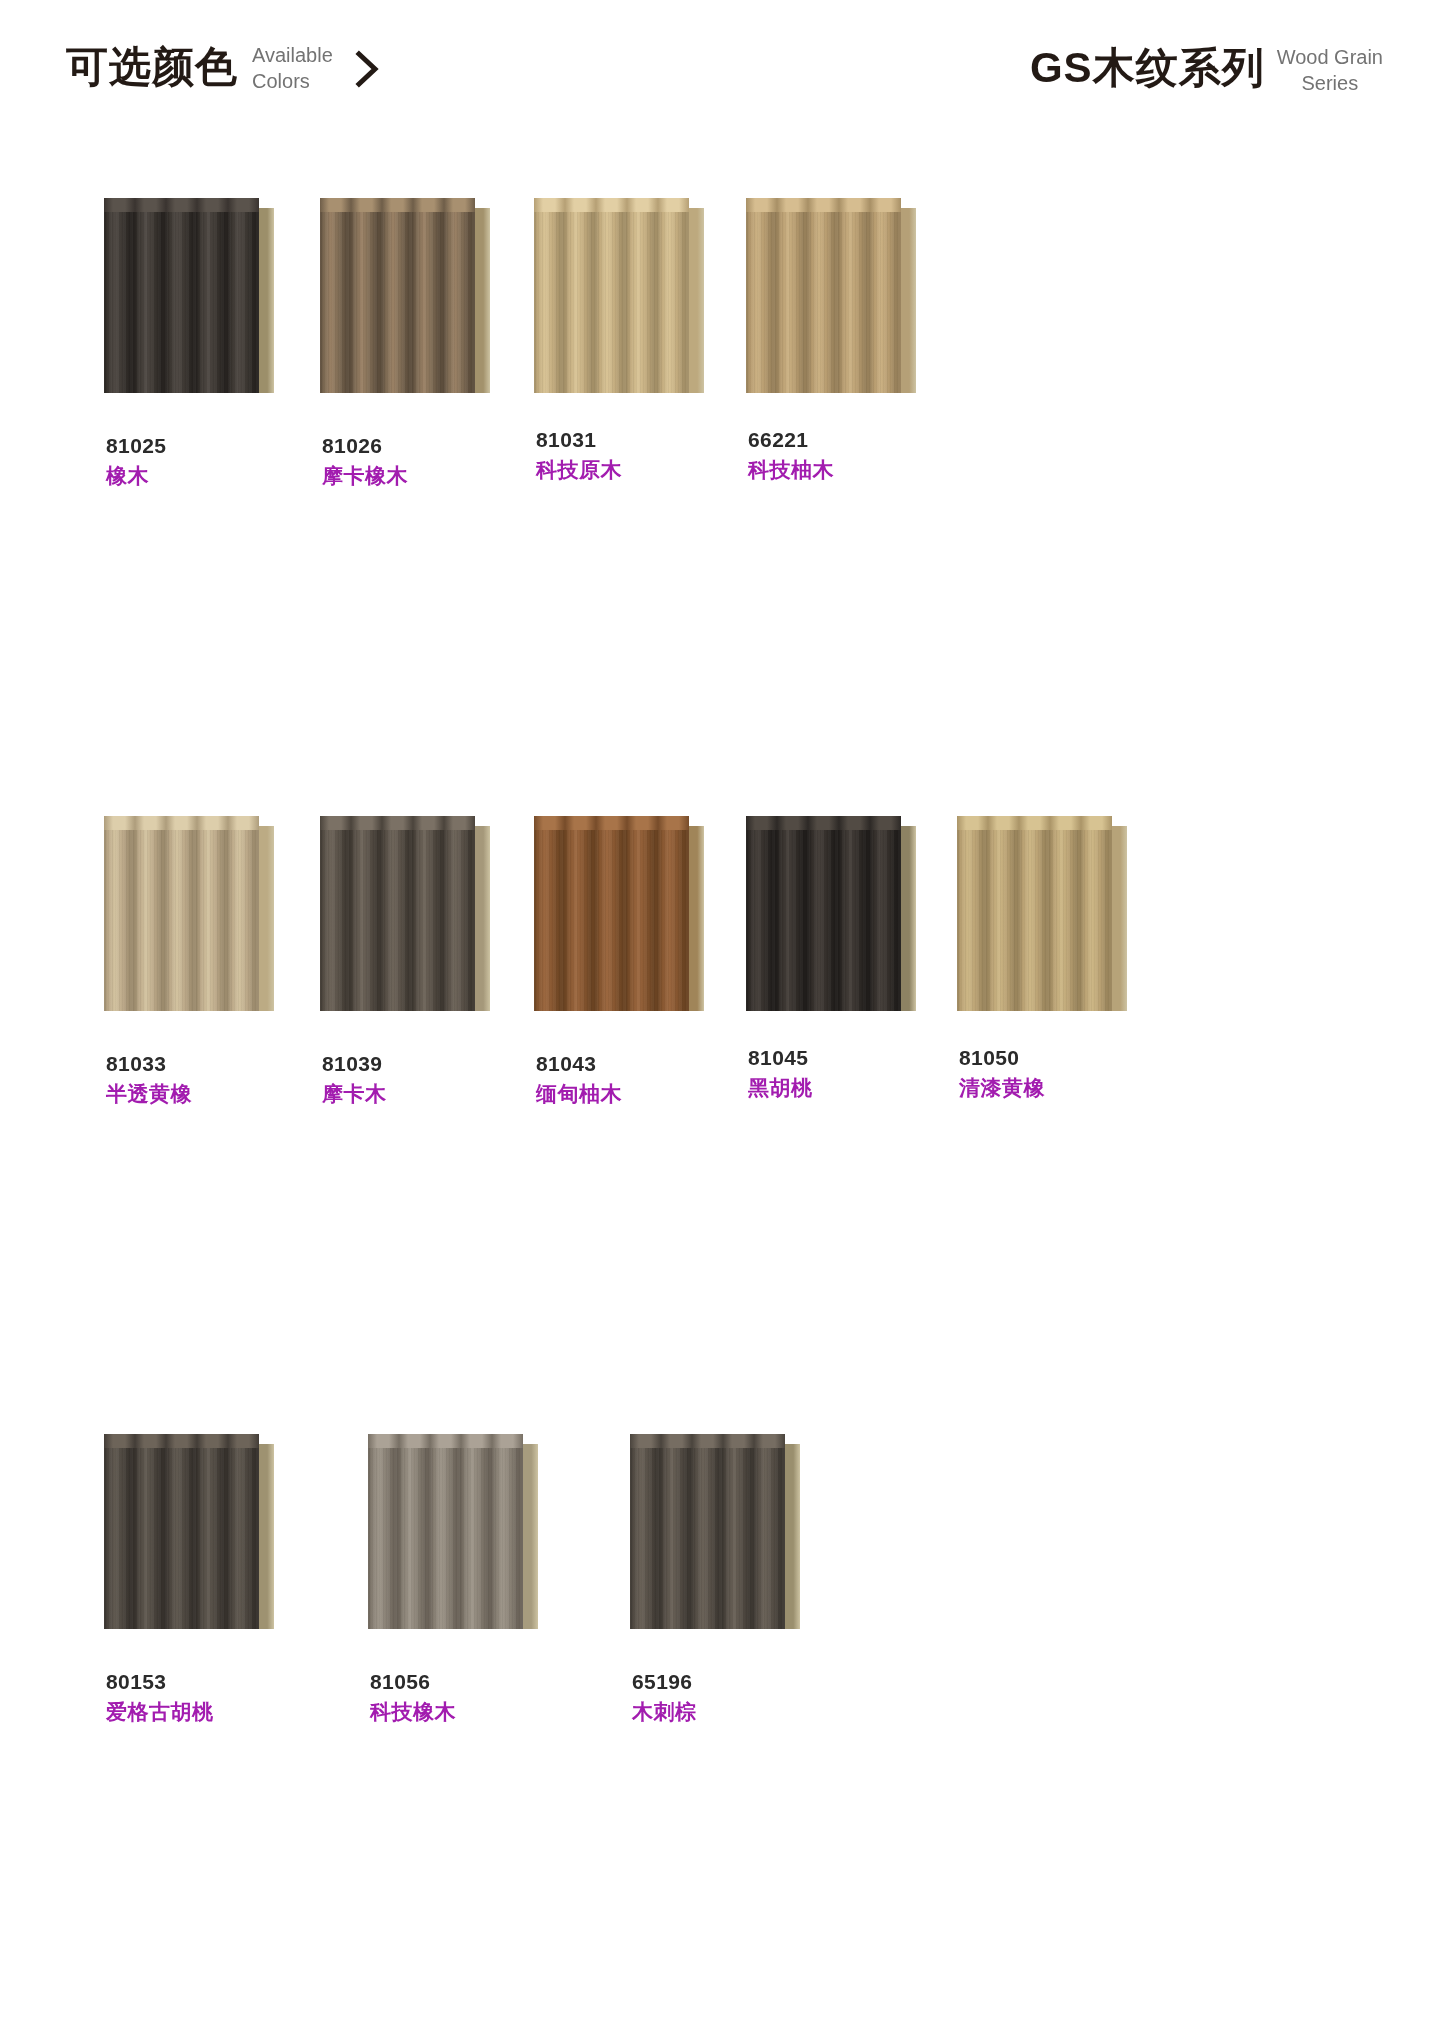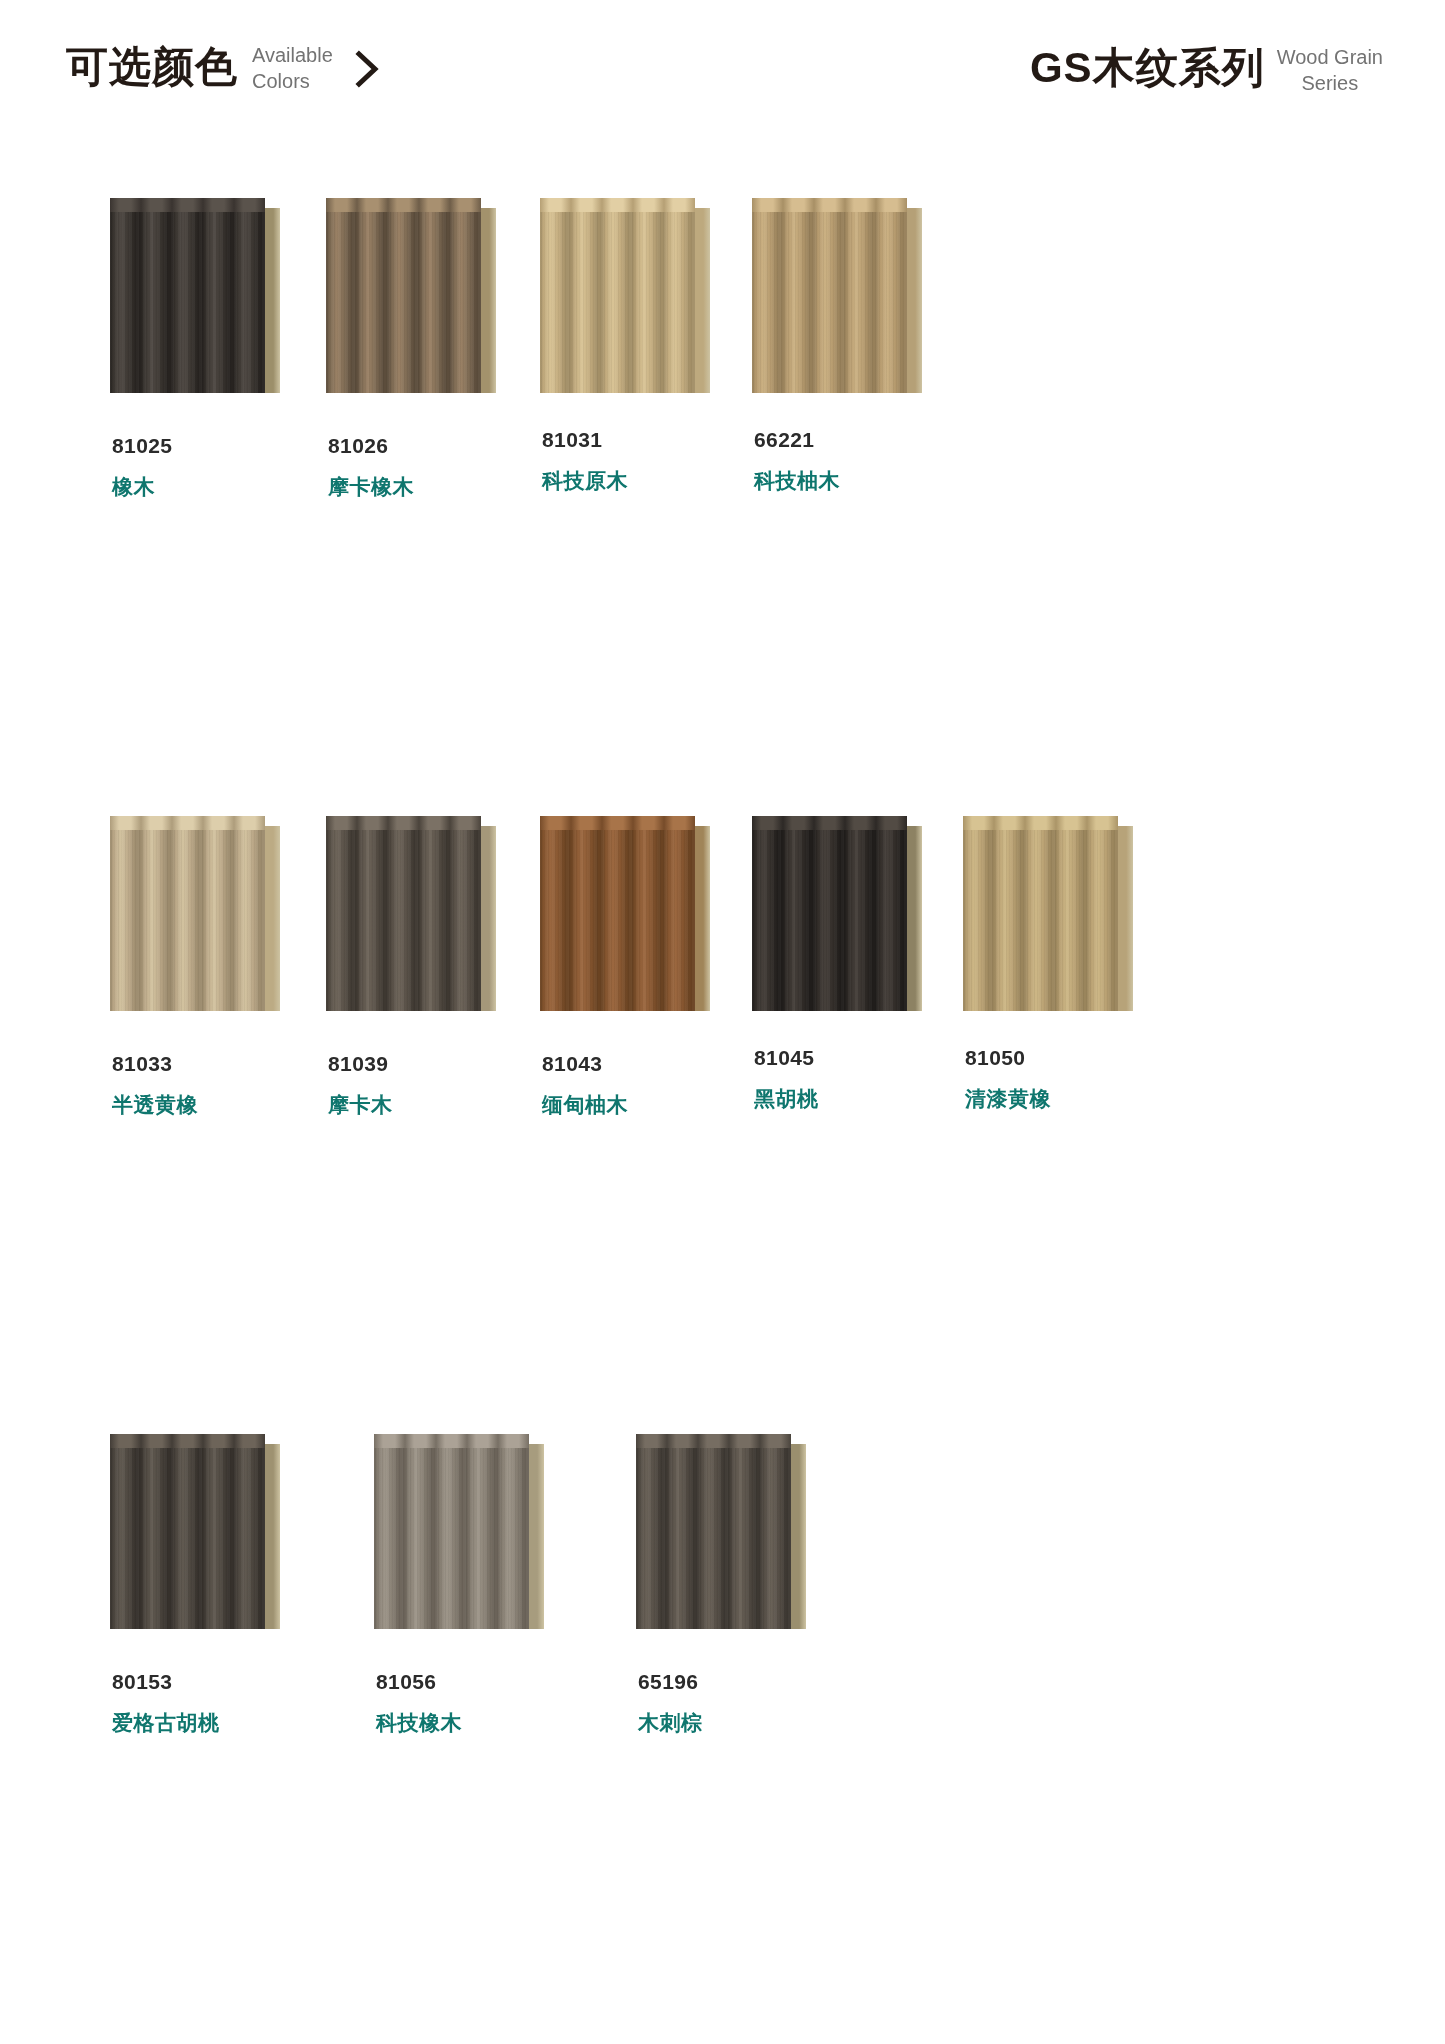--- a/index.html
+++ b/index.html
@@ -55,21 +55,21 @@
   .hdr-en-right {
     margin-left: 12px;
     margin-top: 4px;
     text-align: center;
   }
 
   
   .grid {
     position: absolute;
     top: 198px;
-    left: 8px;
+    left: 2px;
     width: 1189px;
     padding-left: 47px;
   }
   .row {
     display: flex;
     padding-left: 55px;
     height: 618px;
   }
   .row:last-child { height: auto; gap: 48px; }
   .cell {
@@ -167,24 +167,24 @@
   .code {
     font-size: 21px;
     font-weight: bold;
     color: #2b2b2b;
     letter-spacing: 0.4px;
     line-height: 27px;
   }
   .name {
     font-size: 21px;
     font-weight: bold;
-    color: #0f766e;
+    color: #a21caf;
     letter-spacing: 0.5px;
     line-height: 34px;
-    margin-top: 11px;
+    margin-top: 0;
   }
   
   .cell.shift-1 .label { margin-top: 24px; }
   .cell.shift-2 .label { margin-top: 18px; }
 </style>
 </head>
 <body>
 
 <div class="page">
 

